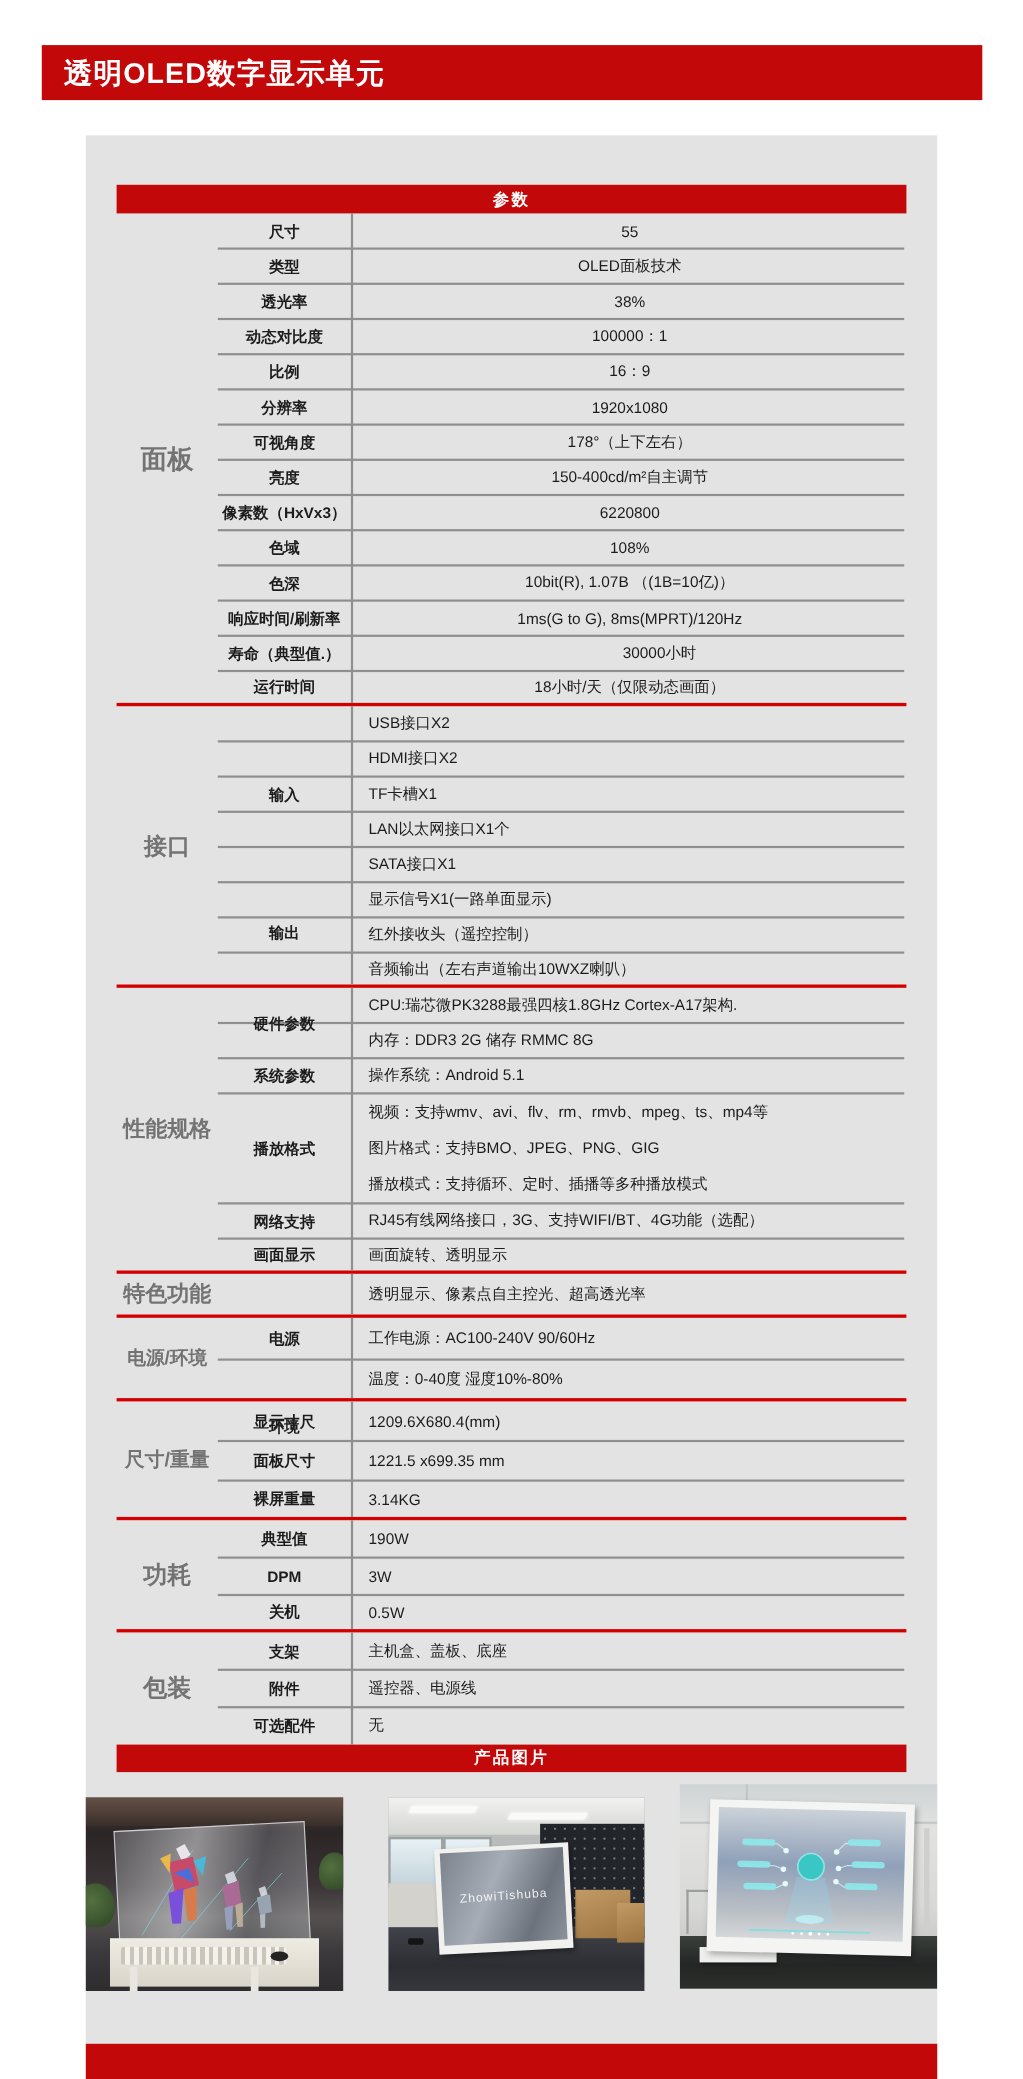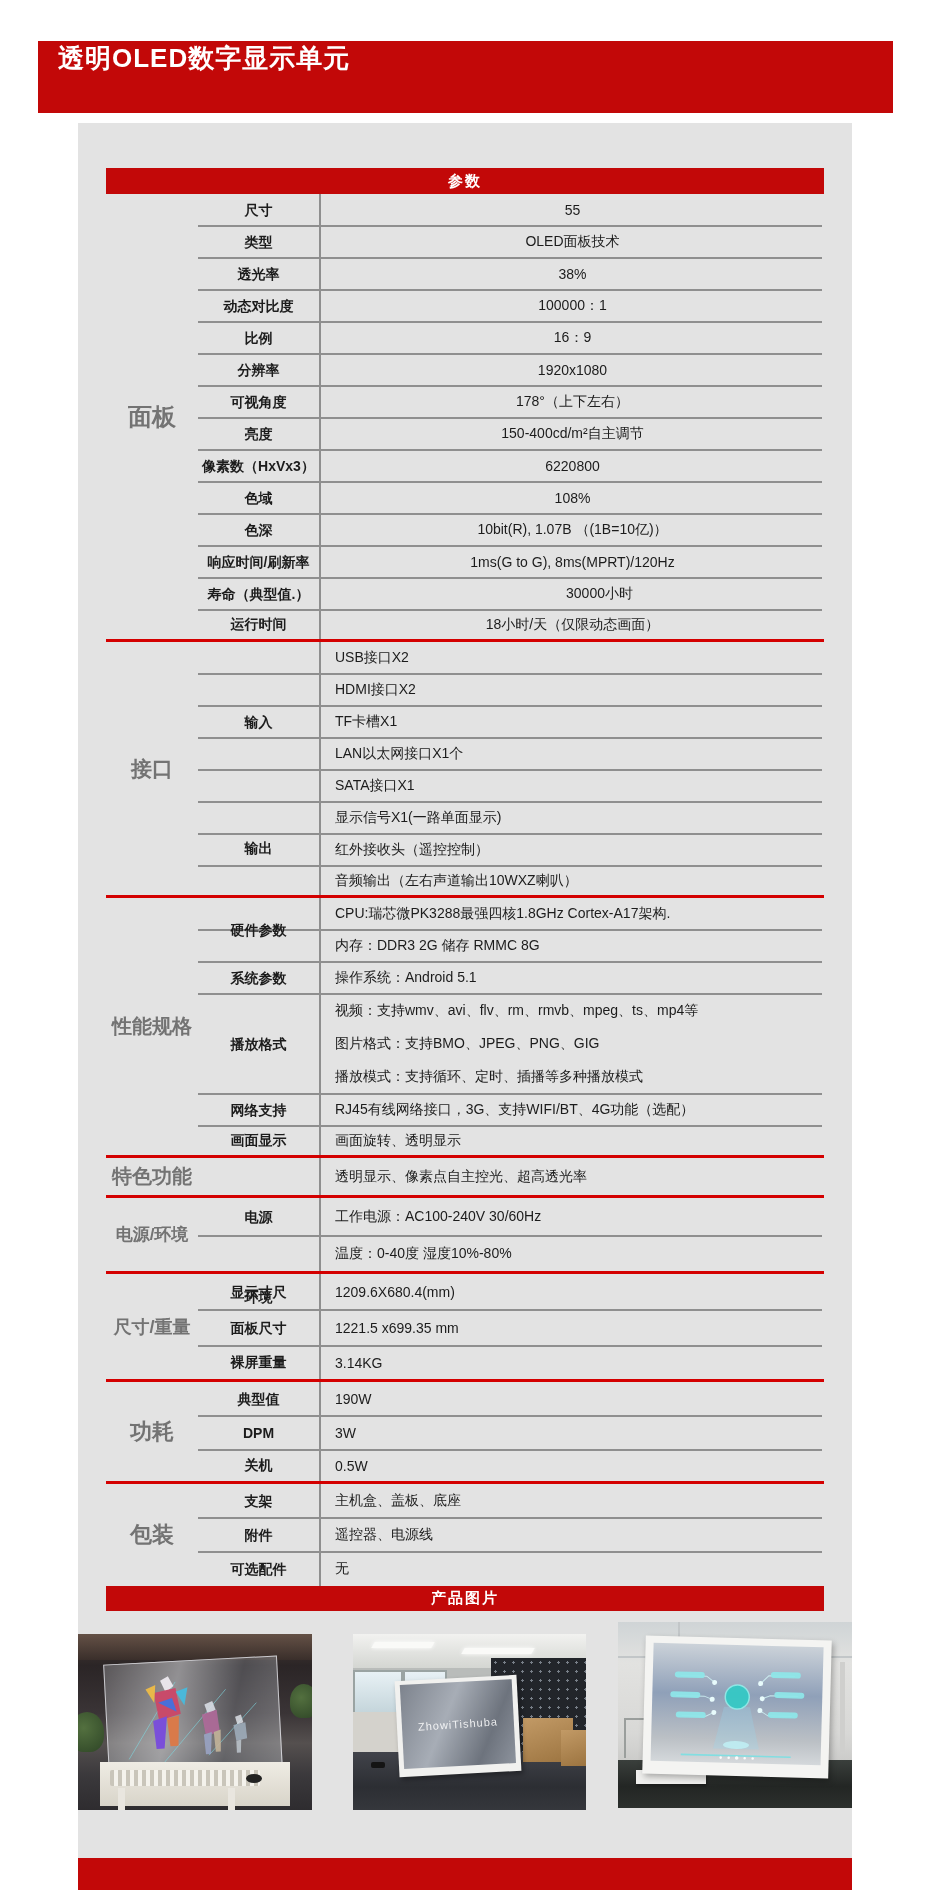--- a/index.html
+++ b/index.html
@@ -1,21 +1,21 @@
 <!DOCTYPE html>
 <html style="--bar-red: #c20808; --line-red: #d40000; --card-gray: #e3e3e3;"><head>
 <meta charset="utf-8">
 <style>
   html,body{margin:0;padding:0;background:#ffffff;}
   body{font-family:"Liberation Sans","DejaVu Sans",sans-serif;color:#1c1c1c;}
   #page{position:relative;width:930px;height:1890px;background:#ffffff;overflow:hidden;}
 
   
-  .title-bar{position:absolute;left:38px;top:41px;width:855px;height:72px;
-    background:var(--bar-red);display:flex;}
+  .title-bar{position:absolute;left:38px;top:41px;width:855px;height:50px;
+    background:var(--bar-red);display:flex;align-items:center;}
   .title-bar span{color:#ffffff;font-size:26px;font-weight:bold;padding-left:20px;letter-spacing:1px;}
 
   
   .card{position:absolute;left:78px;top:123px;width:774px;height:1864px;background:var(--card-gray);}
 
   
   .table-wrap{position:absolute;left:28px;top:45px;width:718px;}
   .param-header,.images-header{height:25px;background:var(--bar-red);display:flex;
     align-items:center;justify-content:center;color:#fff;font-weight:bold;font-size:15px;letter-spacing:2px;}
   .param-header{height:26px;}
@@ -192,21 +192,21 @@
           <div class="red-line"></div>
           <div class="spec-section" style="height: 37px;">
             <div class="cat-label" style="height: 37px; font-size: 20px;">特色功能</div>
             <div class="v-divider" style="height: 37px;"></div>
             <div class="spec-cell left" style="top: 0px; height: 37px;">透明显示、像素点自主控光、超高透光率</div>
           </div>
           <div class="red-line"></div>
           <div class="spec-section" style="height: 73px;">
             <div class="cat-label" style="height: 73px; font-size: 17px;">电源/环境</div>
             <div class="v-divider" style="height: 73px;"></div>
-            <div class="spec-cell left" style="top: 0px; height: 38px;">工作电源：AC100-240V  30/60Hz</div>
+            <div class="spec-cell left" style="top: 0px; height: 38px;">工作电源：AC100-240V  90/60Hz</div>
             <div class="row-sep" style="top: 37.25px;"></div>
             <div class="spec-cell left" style="top: 38px; height: 35px;">温度：0-40度  湿度10%-80%</div>
             <div class="group-label" style="top: 0px; height: 38px;">电源</div>
             <div class="group-label" style="top: 38px; height: 35px; margin-top: 44px;">环境</div>
           </div>
           <div class="red-line"></div>
           <div class="spec-section" style="height: 105px;">
             <div class="cat-label" style="height: 105px; font-size: 18px;">尺寸/重量</div>
             <div class="v-divider" style="height: 105px;"></div>
             <div class="spec-cell left" style="top: 0px; height: 36px;">1209.6X680.4(mm)</div>

